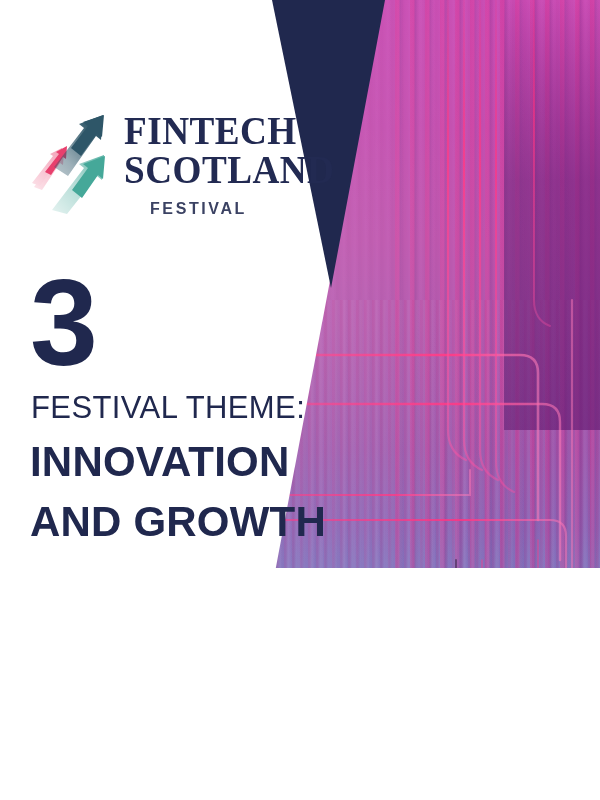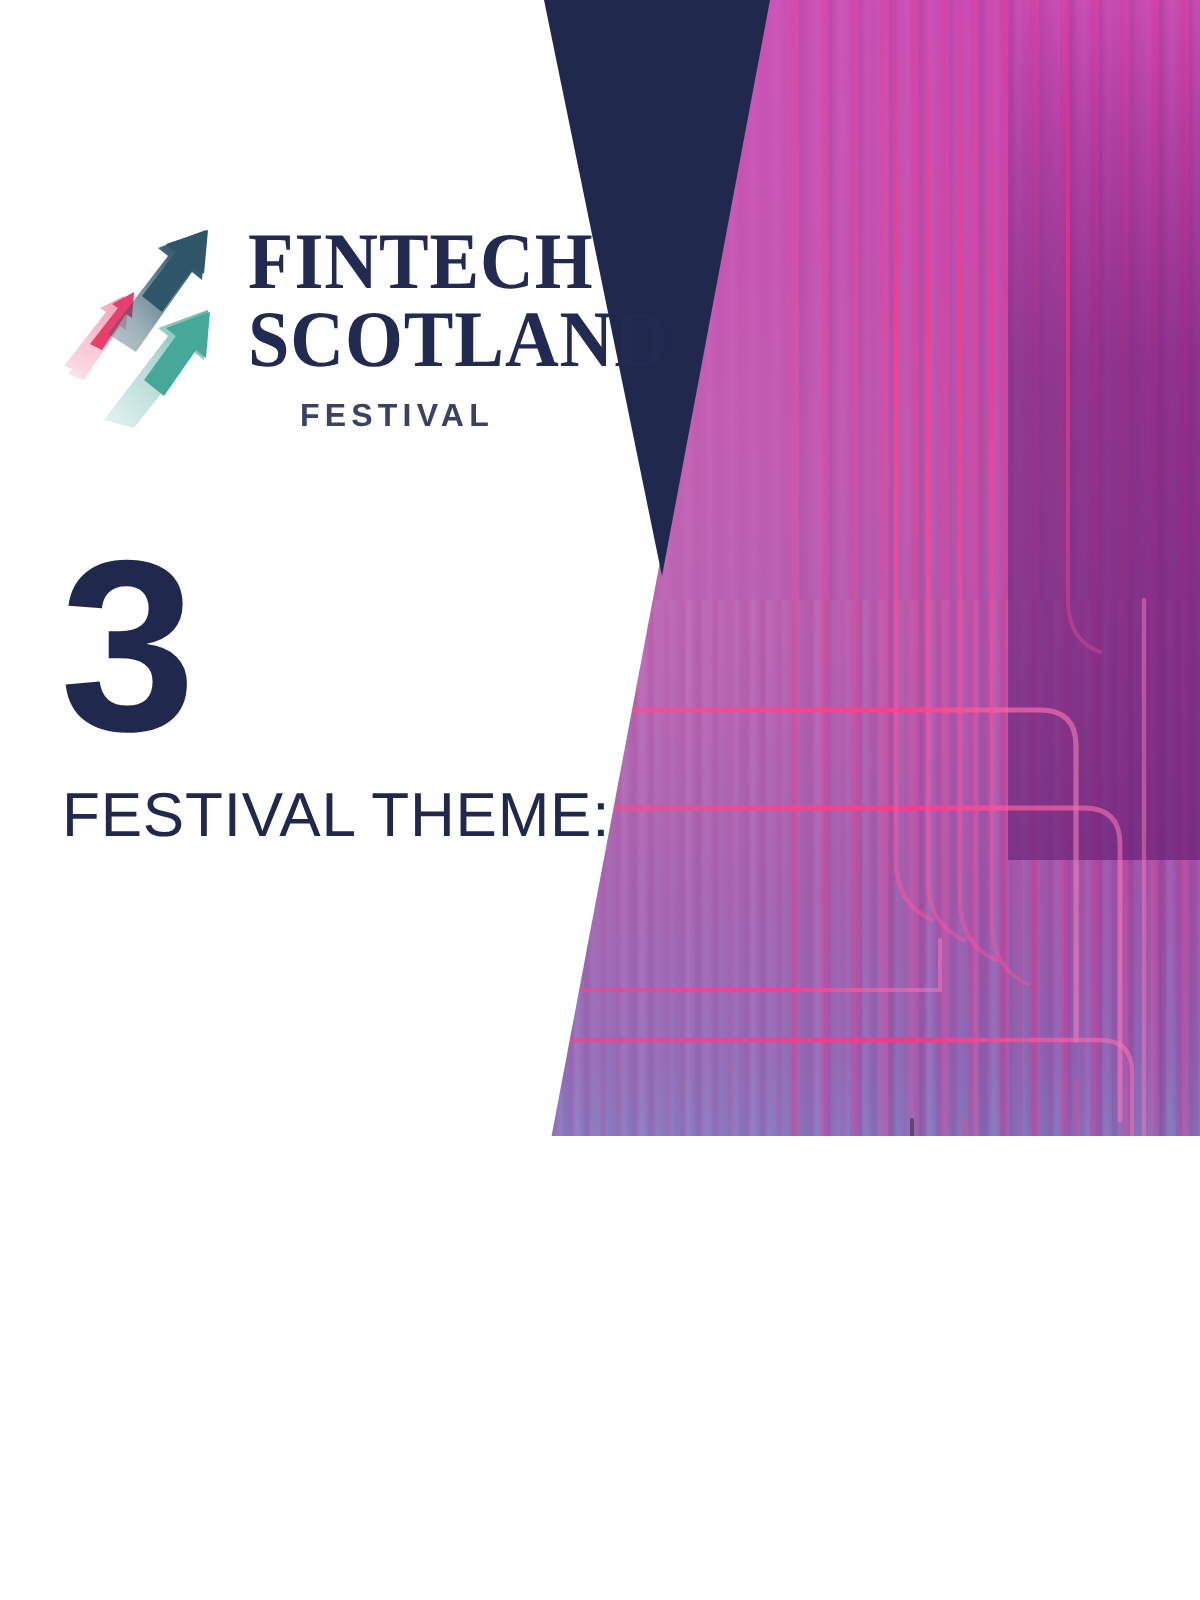--- a/index.html
+++ b/index.html
@@ -327,14 +327,18 @@
       <span class="wordmark-line wm-1">FINTECH</span>
       <span class="wordmark-line wm-2">SCOTLAND</span>
       <span class="wordmark-sub">FESTIVAL</span>
     </div>
   </div>
 
   <div class="numeral">3</div>
 
   <div class="eyebrow">FESTIVAL THEME:</div>
 
+  <div class="headline">
+    <span>INNOVATION</span>
+    <span>AND GROWTH</span>
+  </div>
 
 </div>
 
 </body></html>

